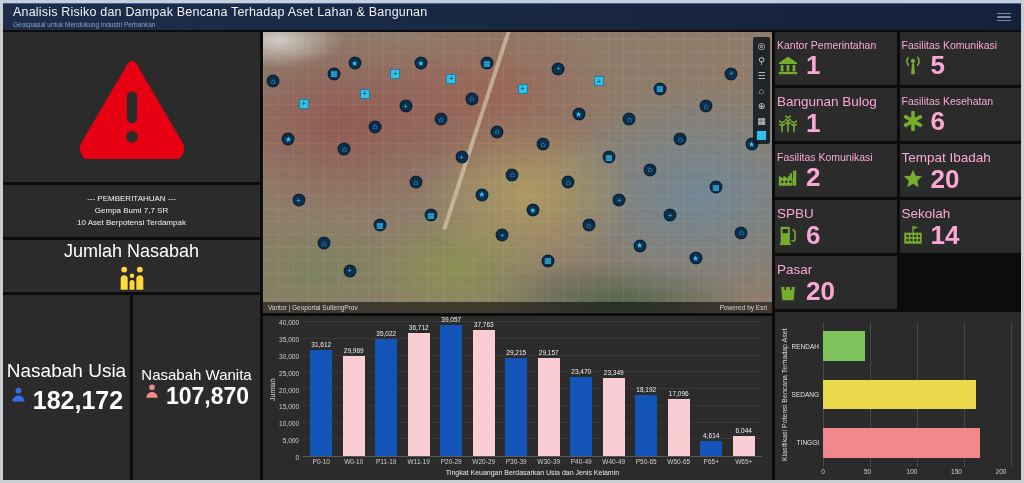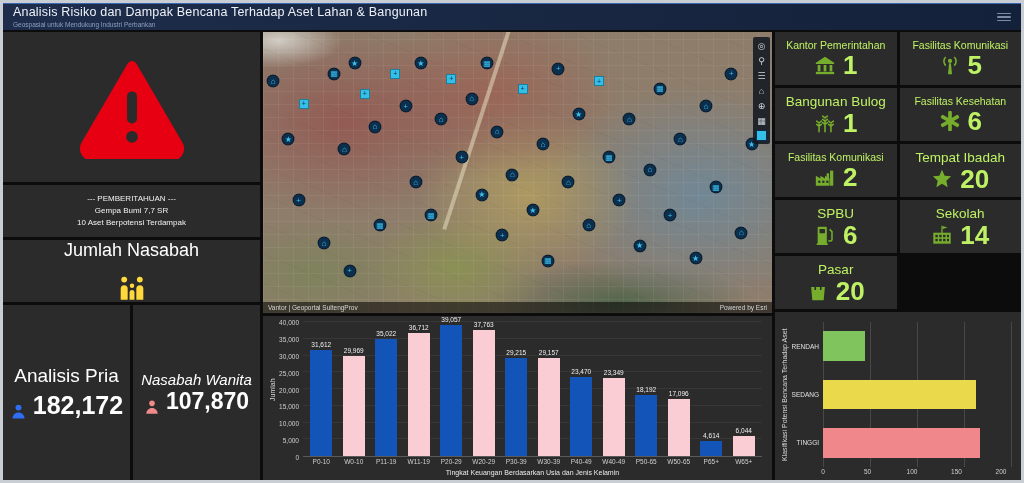--- a/index.html
+++ b/index.html
@@ -19,29 +19,29 @@
 
   
   .content{flex:1;min-height:0;display:grid;grid-template-columns:257px 1fr 246px;gap:3px;}
   .col{display:flex;flex-direction:column;gap:3px;min-height:0;min-width:0;}
   .panel{background:#2b2b2b;position:relative;overflow:hidden;}
 
   
   .warn{height:150px;flex:none;display:flex;align-items:center;justify-content:center;}
   .notif{height:52px;flex:none;display:flex;flex-direction:column;align-items:center;justify-content:center;
          color:#f2f2f2;font-size:8px;line-height:1.5;text-align:center;}
-  .jumlah{height:62px;flex:none;display:flex;flex-direction:column;align-items:center;justify-content:space-between;color:#fff;}
+  .jumlah{height:52px;flex:none;display:flex;flex-direction:column;align-items:center;justify-content:flex-end;color:#fff;}
   .jumlah-title{font-size:18px;font-weight:500;margin-bottom:2px;}
   .jumlah-row{display:flex;align-items:center;gap:8px;}
   .jumlah-val{font-size:30px;font-weight:700;letter-spacing:.5px;}
   .lcards{flex:1;display:grid;grid-template-columns:1fr 1fr;gap:3px;min-height:0;}
   .lcard{background:#2b2b2b;display:flex;flex-direction:column;align-items:center;justify-content:center;color:#fff;}
   .lcard .lbl1{font-size:19px;font-weight:500;margin-bottom:4px;}
-  .lcard .lbl2{font-size:15px;font-weight:500;margin-bottom:0;font-style:italic;}
-  .lcard .vrow{display:flex;align-items:flex-end;gap:6px;}
+  .lcard .lbl2{font-size:15px;font-weight:500;margin-bottom:0;}
+  .lcard .vrow{display:flex;align-items:flex-start;gap:6px;}
   .lcard .val1{font-size:25px;font-weight:700;}
   .lcard .val2{font-size:23px;font-weight:700;}
 
   
   .map{flex:1;min-height:0;position:relative;overflow:hidden;background:#8e7d6b;}
   .map-bg{position:absolute;inset:0;
     background:
       radial-gradient(ellipse 18% 14% at 3% 3%, rgba(225,225,220,.8), transparent 70%),
       radial-gradient(ellipse 42% 48% at 16% 32%, rgba(148,82,78,.8), transparent 72%),
       radial-gradient(ellipse 36% 42% at 45% 22%, rgba(158,94,80,.75), transparent 72%),
@@ -65,21 +65,21 @@
            color:#cfd6df;font-size:9px;cursor:pointer;}
   .mtb-tile{width:11px;height:11px;background:#34bfe8;border:1px solid #0d2f4e;margin:1px 0;}
   .marker{position:absolute;transform:translate(-50%,-50%);display:flex;align-items:center;justify-content:center;cursor:pointer;}
   .marker.c{width:13px;height:13px;border-radius:50%;background:#0d2f4e;border:1px solid rgba(0,0,0,.45);
             color:#39c2ef;font-size:8px;line-height:1;}
   .marker.s{width:10px;height:10px;background:#34bfe8;border:1px solid rgba(0,0,0,.35);
             color:#0d2f4e;font-size:7px;line-height:1;}
 
   
   .stat-grid{height:277px;flex:none;display:grid;grid-template-columns:1fr 1fr;grid-auto-rows:1fr;gap:3px;}
-  .scard{background:#2b2b2b;display:flex;flex-direction:column;align-items:center;justify-content:center;color:#bef264;padding:2px;}
+  .scard{background:#2b2b2b;display:flex;flex-direction:column;align-items:flex-start;justify-content:center;color:#f9a8d4;padding:2px;}
   .scard .slbl{font-size:10.5px;font-weight:500;white-space:nowrap;}
   .scard .slbl.big{font-size:13.5px;}
   .scard .srow{display:flex;align-items:center;gap:7px;margin-top:1px;}
   .scard .sval{font-size:26px;font-weight:700;line-height:1;}
   .scard svg{color:#76ad2c;}
 
   
   .bchart{height:164px;flex:none;padding:6px 10px 2px 4px;display:flex;flex-direction:column;}
   .bchart-body{display:flex;flex:1;min-height:0;}
   .vlabel{writing-mode:vertical-rl;transform:rotate(180deg);font-size:7px;color:#d8d8d8;
@@ -153,21 +153,21 @@
               <circle cx="12" cy="10" r="1.9"></circle>
                 <path d="M9.9 22v-6.2a2.1 2.1 0 0 1 4.2 0V22z"></path>
               <circle cx="18.7" cy="4.8" r="2.5"></circle>
                 <path d="M15.7 22V12.6a3 3 0 0 1 6 0V22z"></path>
             </svg>
           </div>
         </div>
 
         <div class="lcards">
           <div class="lcard">
-            <div class="lbl1">Analisis Pria</div>
+            <div class="lbl1">Nasabah Usia</div>
             <div class="vrow">
               <svg width="17" height="17" viewBox="0 0 24 24" fill="#2f6ef2">
                 <circle cx="12" cy="6.5" r="4.2"></circle>
                   <path d="M3.5 22c0-4.7 3.8-8.5 8.5-8.5s8.5 3.8 8.5 8.5z"></path>
               </svg>
               <div class="val1">182,172</div>
             </div>
           </div>
           <div class="lcard">
             <div class="lbl2">Nasabah Wanita</div>

